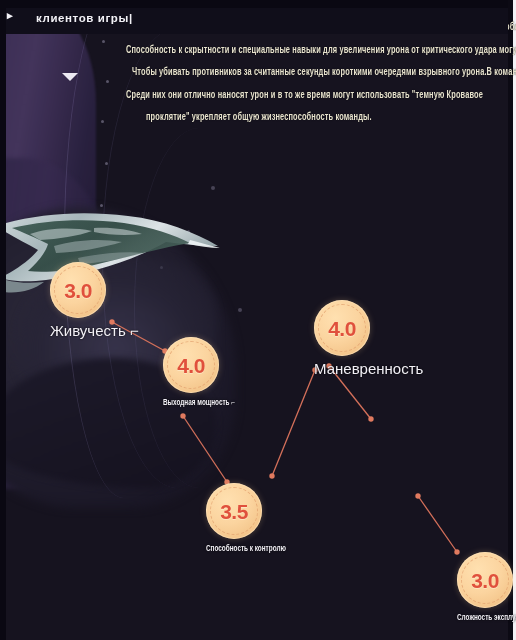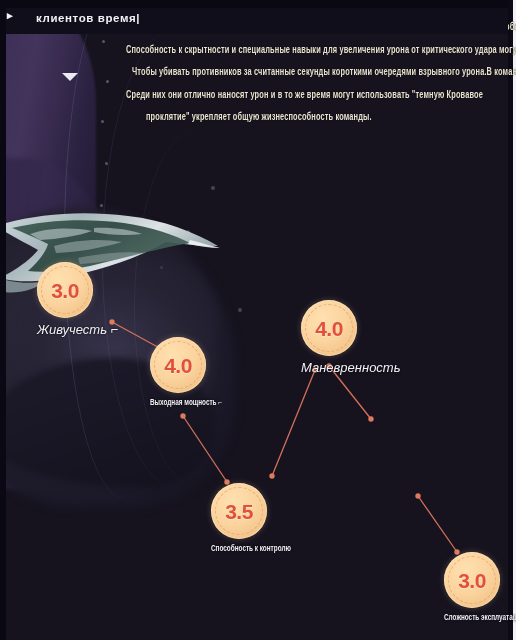--- a/index.html
+++ b/index.html
@@ -192,20 +192,21 @@
     width: 502px; height: 632px;
     z-index: 16;
     pointer-events: none;
   }
 
   
   .node {
     position: absolute;
     z-index: 18;
     text-align: center;
+    margin-left: 13px;
   }
   .coin {
     width: 56px; height: 56px;
     border-radius: 50%;
     background: radial-gradient(circle at 38% 32%, #ffe0b0 0%, #fbd49f 45%, #f3c489 78%, #e9b478 100%);
     box-shadow: 0 0 6px rgba(255,210,150,0.25), inset 0 0 0 1px rgba(255,230,190,0.6);
     position: relative;
     display: flex;
     align-items: center;
     justify-content: center;
@@ -226,34 +227,34 @@
     letter-spacing: -0.5px;
     line-height: 1;
     text-shadow: 0 1px 0 rgba(255,240,215,0.55);
   }
   .node-label {
     margin-top: 4px;
     color: #f3f1f7;
     white-space: nowrap;
     text-shadow: 0 0 2px rgba(0,0,0,0.95);
   }
-  .node-label.big { font-size: 13px; font-style: italic; }
+  .node-label.big { font-size: 15px; }
   .node-label.small {
     font-size: 6.4px;
     font-weight: bold;
     transform: scaleY(1.3);
     transform-origin: center top;
   }
 
   
   #node-0 { left: 37px;  top: 262px; width: 56px; }
   #node-1 { left: 150px; top: 337px; width: 56px; }
   #node-2 { left: 301px; top: 300px; width: 56px; }
   #node-3 { left: 366px; top: 425px; width: 56px; }
-  #node-4 { left: 211px; top: 483px; width: 56px; }
+  #node-4 { left: 193px; top: 483px; width: 56px; }
   #node-5 { left: 444px; top: 552px; width: 56px; }
 
   #node-0 .node-label { margin-left: 0; }
   #node-1 .node-label { margin-left: 0; }
   #node-3 .node-label { margin-left: 2px; }
   #node-5 .node-label { margin-left: 0; }
 </style>
 </head>
 <body>
 
@@ -341,21 +342,21 @@
       <circle cx="315" cy="370" r="2.7"></circle>
       <circle cx="329" cy="366" r="2.7"></circle>
       <circle cx="371" cy="419" r="2.7"></circle>
       <circle cx="418" cy="496" r="2.7"></circle>
       <circle cx="457" cy="552" r="2.7"></circle>
     </g>
   </svg>
 
   <div class="header">
     <span class="header-caret">▸</span>
-    <span class="header-title">клиентов время|</span>
+    <span class="header-title">клиентов игры|</span>
   </div>
 
   <div class="dropdown-toggle">
     <div class="tri"></div>
   </div>
 
   <div class="desc">
     <div class="desc-line indent1">Ассасин обладает сильной способностью к атаке в ближнем бою и выдающейся мобильностью.обладать</div>
     <div class="desc-line indent2">Способность к скрытности и специальные навыки для увеличения урона от критического удара могут</div>
     <div class="desc-line indent3">Чтобы убивать противников за считанные секунды короткими очередями взрывного урона.В команде</div>

